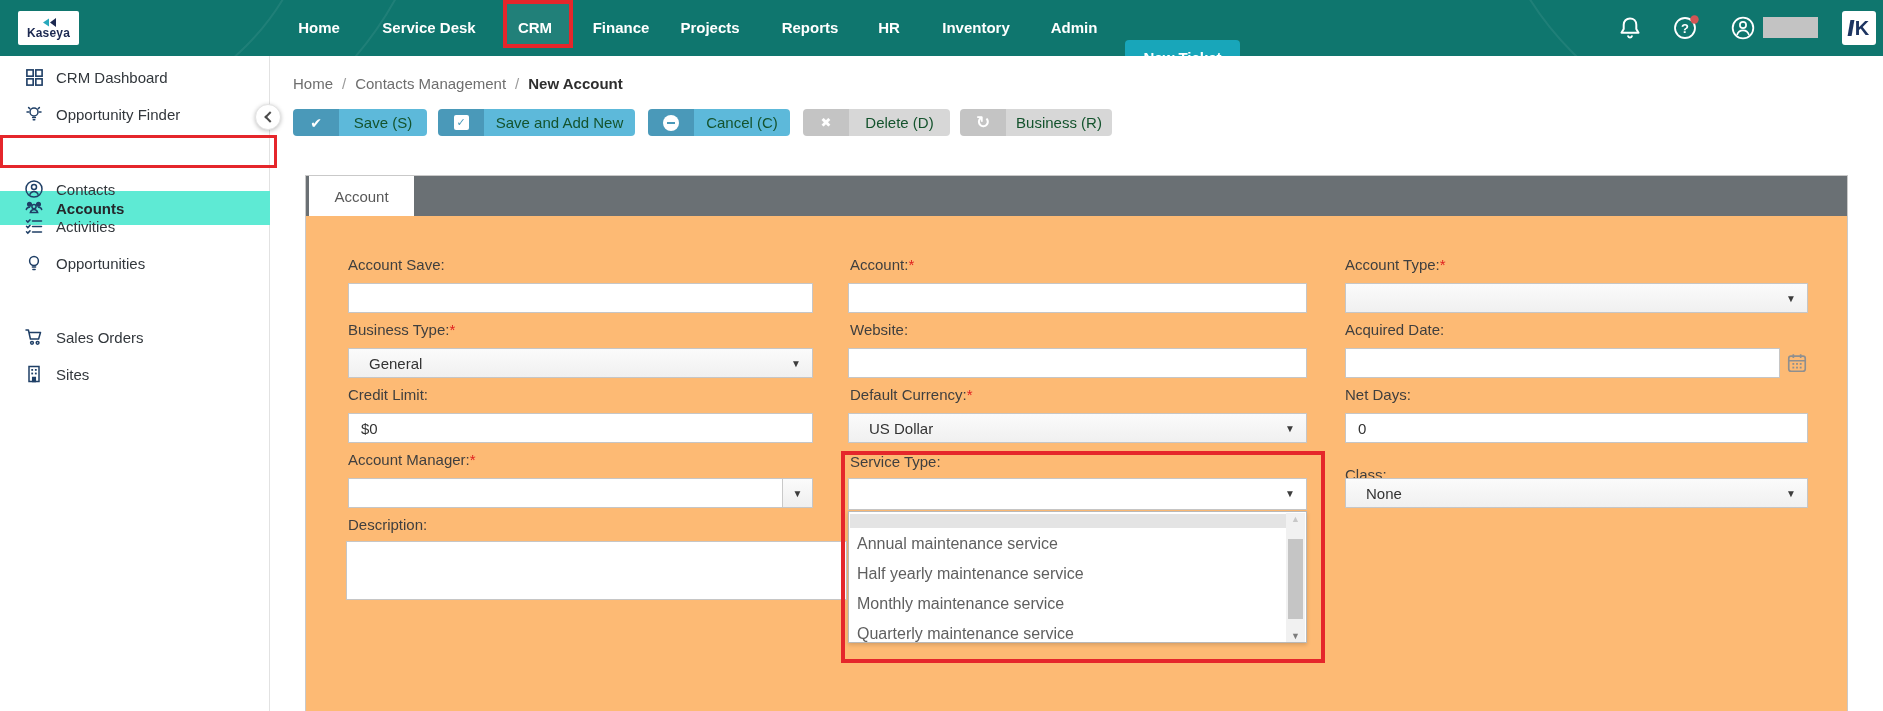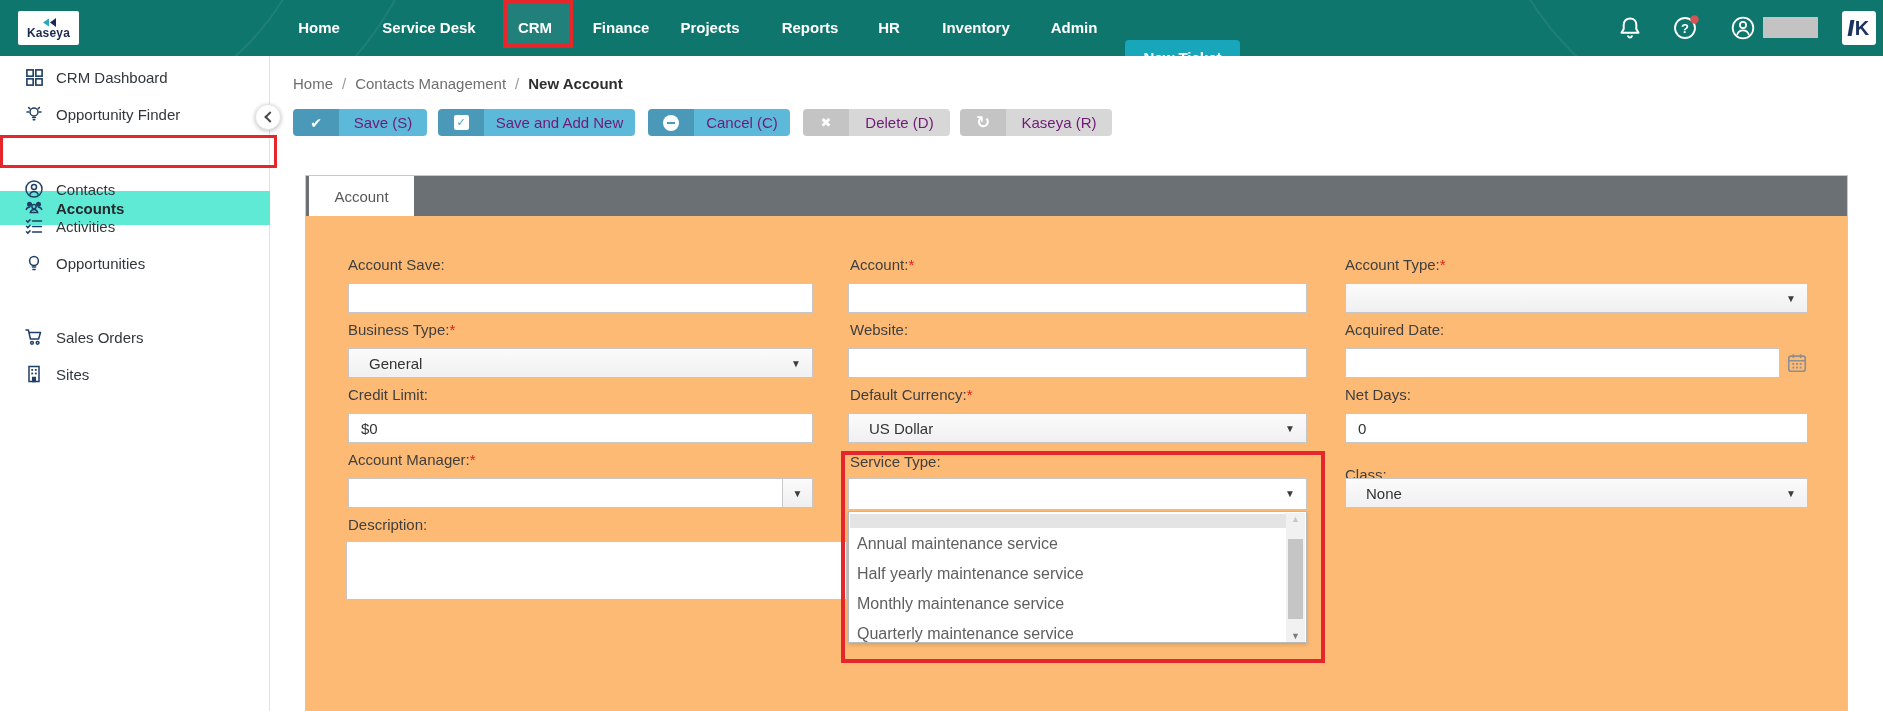--- a/index.html
+++ b/index.html
@@ -47,21 +47,21 @@
   
   .breadcrumb { position:absolute; left:293px; top:75px; font-size:15px; color:#6e6e6e; z-index:2; white-space:nowrap; }
   .breadcrumb .sep { margin:0 9px; color:#9a9a9a; }
   .bc-link { color:#6e6e6e; }
   .bc-current { color:#2e2e2e; font-weight:bold; }
 
   
   .tbtn { position:absolute; top:109px; height:27px; border-radius:4px; overflow:hidden; display:flex; cursor:pointer; z-index:2; }
   .tbtn .iseg { width:46px; display:flex; align-items:center; justify-content:center; flex:none; }
   .tbtn .lseg { flex:1; display:flex; align-items:center; justify-content:center;
-    color:#701a75; font-size:15px; white-space:nowrap; padding:0 6px; }
+    color:#14532d; font-size:15px; white-space:nowrap; padding:0 6px; }
   .tbtn.on .iseg { background:#4a99b9; } .tbtn.on .lseg { background:#5db9da; }
   .tbtn.off .iseg { background:#c4c4c4; } .tbtn.off .lseg { background:#d7d7d7; }
   .ico-check { color:#fff; font-size:14px; font-weight:bold; }
   .ico-chkbox { width:15px; height:15px; background:#fff; border-radius:2px; color:#4a99b9; font-size:11px;
     font-weight:bold; display:flex; align-items:center; justify-content:center; }
   .ico-minuscircle { width:16px; height:16px; background:#fff; border-radius:50%; display:flex; align-items:center; justify-content:center; }
   .ico-minuscircle i { display:block; width:8px; height:2px; background:#4a99b9; }
   .ico-x { color:#fff; font-size:13px; font-weight:bold; }
   .ico-refresh { color:#fff; font-size:17px; font-weight:bold; line-height:1; }
 
@@ -304,21 +304,21 @@
 <div class="tbtn off" style="left:803px;width:147px">
   <span class="iseg">
       <span class="ico-x">✖</span>
     </span>
   <span class="lseg">Delete (D)</span>
 </div>
 <div class="tbtn off" style="left:960px;width:152px">
   <span class="iseg">
       <span class="ico-refresh">↻</span>
     </span>
-  <span class="lseg">Kaseya (R)</span>
+  <span class="lseg">Business (R)</span>
 </div>
 
 <div class="card">
   <div class="tabbar"></div>
   <div class="tab">Account</div>
 </div>
 
 <div class="flabel" style="left:348px;top:256px">
   <span>Account Save:</span><span class="req"></span></div>
 <input class="inp" style="left: 348px; top: 283px; width: 465px;" value="">

